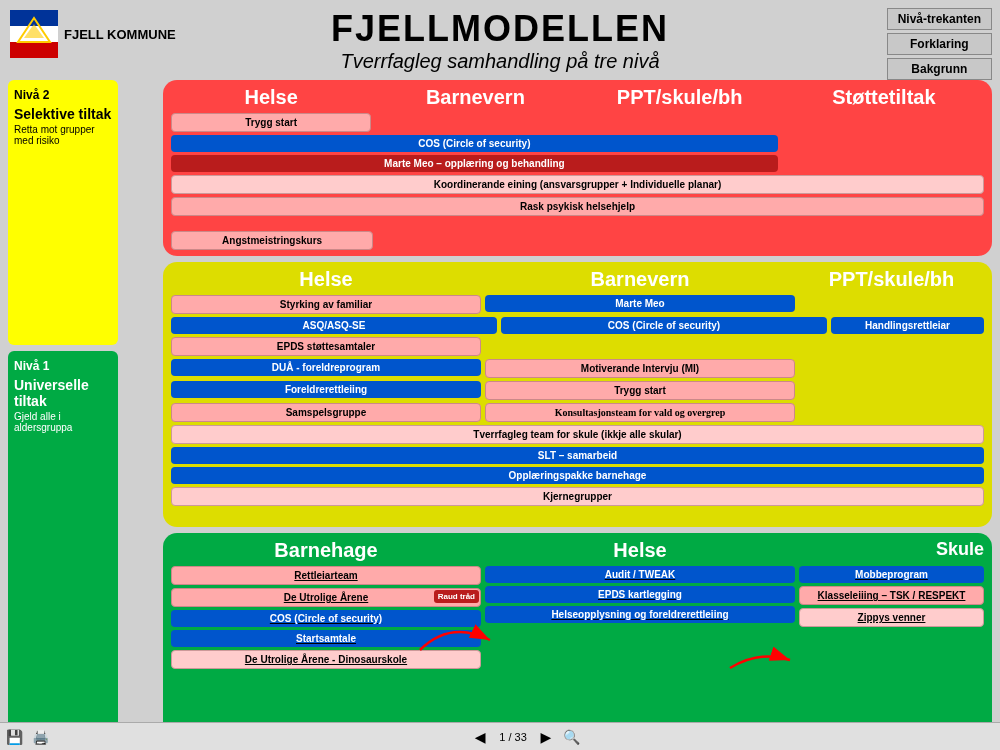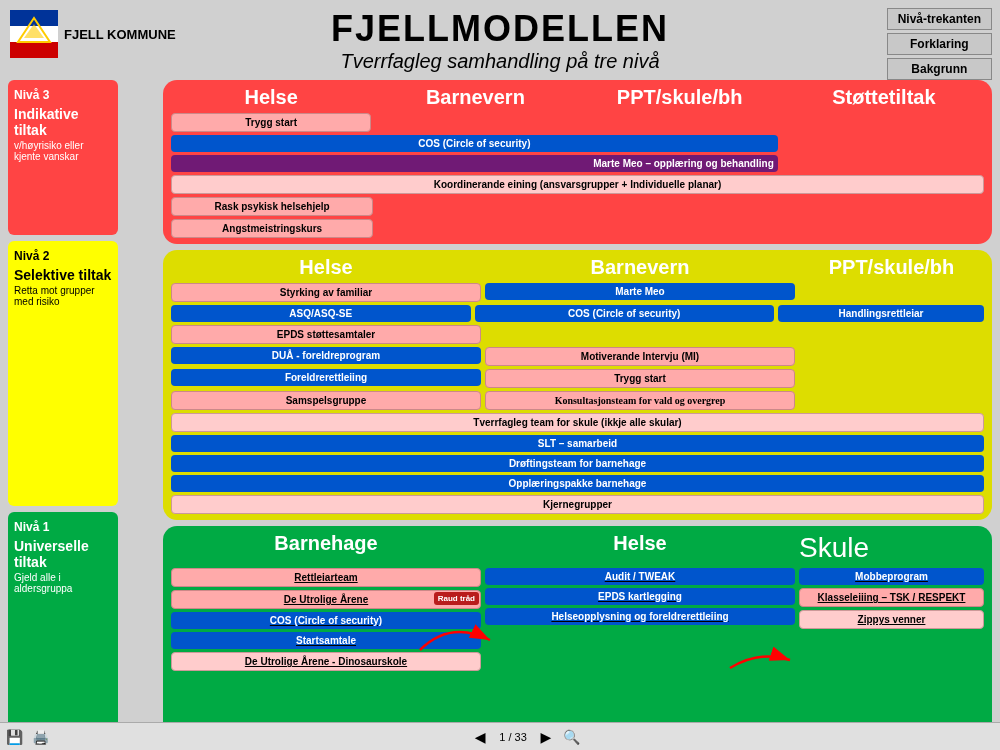--- a/index.html
+++ b/index.html
@@ -150,21 +150,21 @@
       font-weight: bold;
       text-align: center;
       padding: 3px 4px;
       color: #fff;
       white-space: nowrap;
       overflow: hidden;
       text-overflow: ellipsis;
     }
     .bar.blue { background: #0055cc; color: #fff; }
     .bar.pink { background: #ffaaaa; color: #000; border: 1px solid #cc8888; }
-    .bar.dark-blue { background: #701a75; color: #fff; text-align: right; }
+    .bar.dark-blue { background: #b91c1c; color: #fff; }
     .bar.light-pink { background: #ffcccc; color: #000; border: 1px solid #cc9999; }
 
     
     .bottom-toolbar {
       position: absolute;
       bottom: 0;
       left: 0;
       right: 0;
       height: 28px;
       background: #e0e0e0;
@@ -231,25 +231,20 @@
 </div>
 
 <div class="header">
   <div class="header-title">FJELLMODELLEN</div>
   <div class="header-subtitle">Tverrfagleg samhandling på tre nivå</div>
 </div>
 
 <div class="main">
 
   <div class="left-labels">
-    <div class="level-label l3">
-      <div class="level-num">Nivå 3</div>
-      <div class="level-title">Indikative tiltak</div>
-      <div class="level-desc">v/høyrisiko eller kjente vanskar</div>
-    </div>
     <div class="level-label l2">
       <div class="level-num">Nivå 2</div>
       <div class="level-title">Selektive tiltak</div>
       <div class="level-desc">Retta mot grupper med risiko</div>
     </div>
     <div class="level-label l1">
       <div class="level-num">Nivå 1</div>
       <div class="level-title">Universelle tiltak</div>
       <div class="level-desc">Gjeld alle i aldersgruppa</div>
     </div>
@@ -286,21 +281,21 @@
         <div style="flex:3;">
           <div class="bar dark-blue">Marte Meo – opplæring og behandling</div>
         </div>
         <div style="flex:1;"></div>
       </div>
 
       <div style="margin-bottom:3px;">
         <div class="bar light-pink">Koordinerande eining (ansvarsgrupper + Individuelle planar)</div>
       </div>
 
-      <div style="display:flex;gap:4px;margin-bottom:3px;">
+      <div style="display:flex;gap:12px;margin-bottom:3px;flex-direction:column;">
         <div style="flex:1;">
           <div class="bar pink">Rask psykisk helsehjelp</div>
         </div>
         <div style="flex:3;"></div>
       </div>
 
       <div style="display:flex;gap:4px;">
         <div style="flex:1;">
           <div class="bar pink">Angstmeistringskurs</div>
         </div>
@@ -326,21 +321,21 @@
         <div style="width:185px;"></div>
       </div>
 
       <div style="display:flex;gap:4px;margin-bottom:3px;">
         <div style="flex:1;">
             <div class="bar blue">ASQ/ASQ-SE</div>
           </div>
         <div style="flex:1;">
             <div class="bar blue">COS (Circle of security)</div>
           </div>
-        <div style="width:206px;">
+        <div style="width:153px;">
             <div class="bar blue">Handlingsrettleiar</div>
           </div>
       </div>
 
       <div style="display:flex;gap:4px;margin-bottom:3px;">
         <div style="flex:1;">
             <div class="bar pink">EPDS støttesamtaler</div>
           </div>
         <div style="flex:1;"></div>
         <div style="width:185px;"></div>
@@ -377,39 +372,36 @@
       </div>
 
       <div style="margin-bottom:3px;">
           <div class="bar light-pink">Tverrfagleg team for skule (ikkje alle skular)</div>
         </div>
 
       <div style="margin-bottom:3px;">
           <div class="bar blue">SLT – samarbeid</div>
         </div>
 
-      <div style="margin-bottom:3px;">
-          <div class="bar blue">Drøftingsteam for barnehage</div>
-        </div>
 
       <div style="margin-bottom:3px;">
           <div class="bar blue">Opplæringspakke barnehage</div>
         </div>
 
       <div>
           <div class="bar light-pink">Kjernegrupper</div>
         </div>
     </div>
 
     <div class="level-section l1" style="position:relative;">
 
       <div style="display:flex;gap:4px;margin-bottom:4px;">
         <div style="flex:1;font-size:20px;font-weight:bold;color:#fff;text-align:center;">Barnehage</div>
         <div style="flex:1;font-size:20px;font-weight:bold;color:#fff;text-align:center;">Helse</div>
-        <div style="width:185px;font-size:28px;font-weight:normal;color:#fff;text-align:left;">Skule</div>
+        <div style="width:185px;font-size:18px;font-weight:bold;color:#fff;text-align:right;">Skule</div>
       </div>
       <div style="display:flex;gap:4px;text-decoration:underline;">
 
         <div style="flex:1;">
           <div style="margin-bottom:3px;">
               <div class="bar pink">Rettleiarteam</div>
             </div>
           <div style="margin-bottom:3px;position:relative;">
             <div class="bar pink">De Utrolige Årene</div>
             <span class="raud-trad" style="position:absolute;right:2px;top:2px;font-size:8px;">Raud tråd</span>

